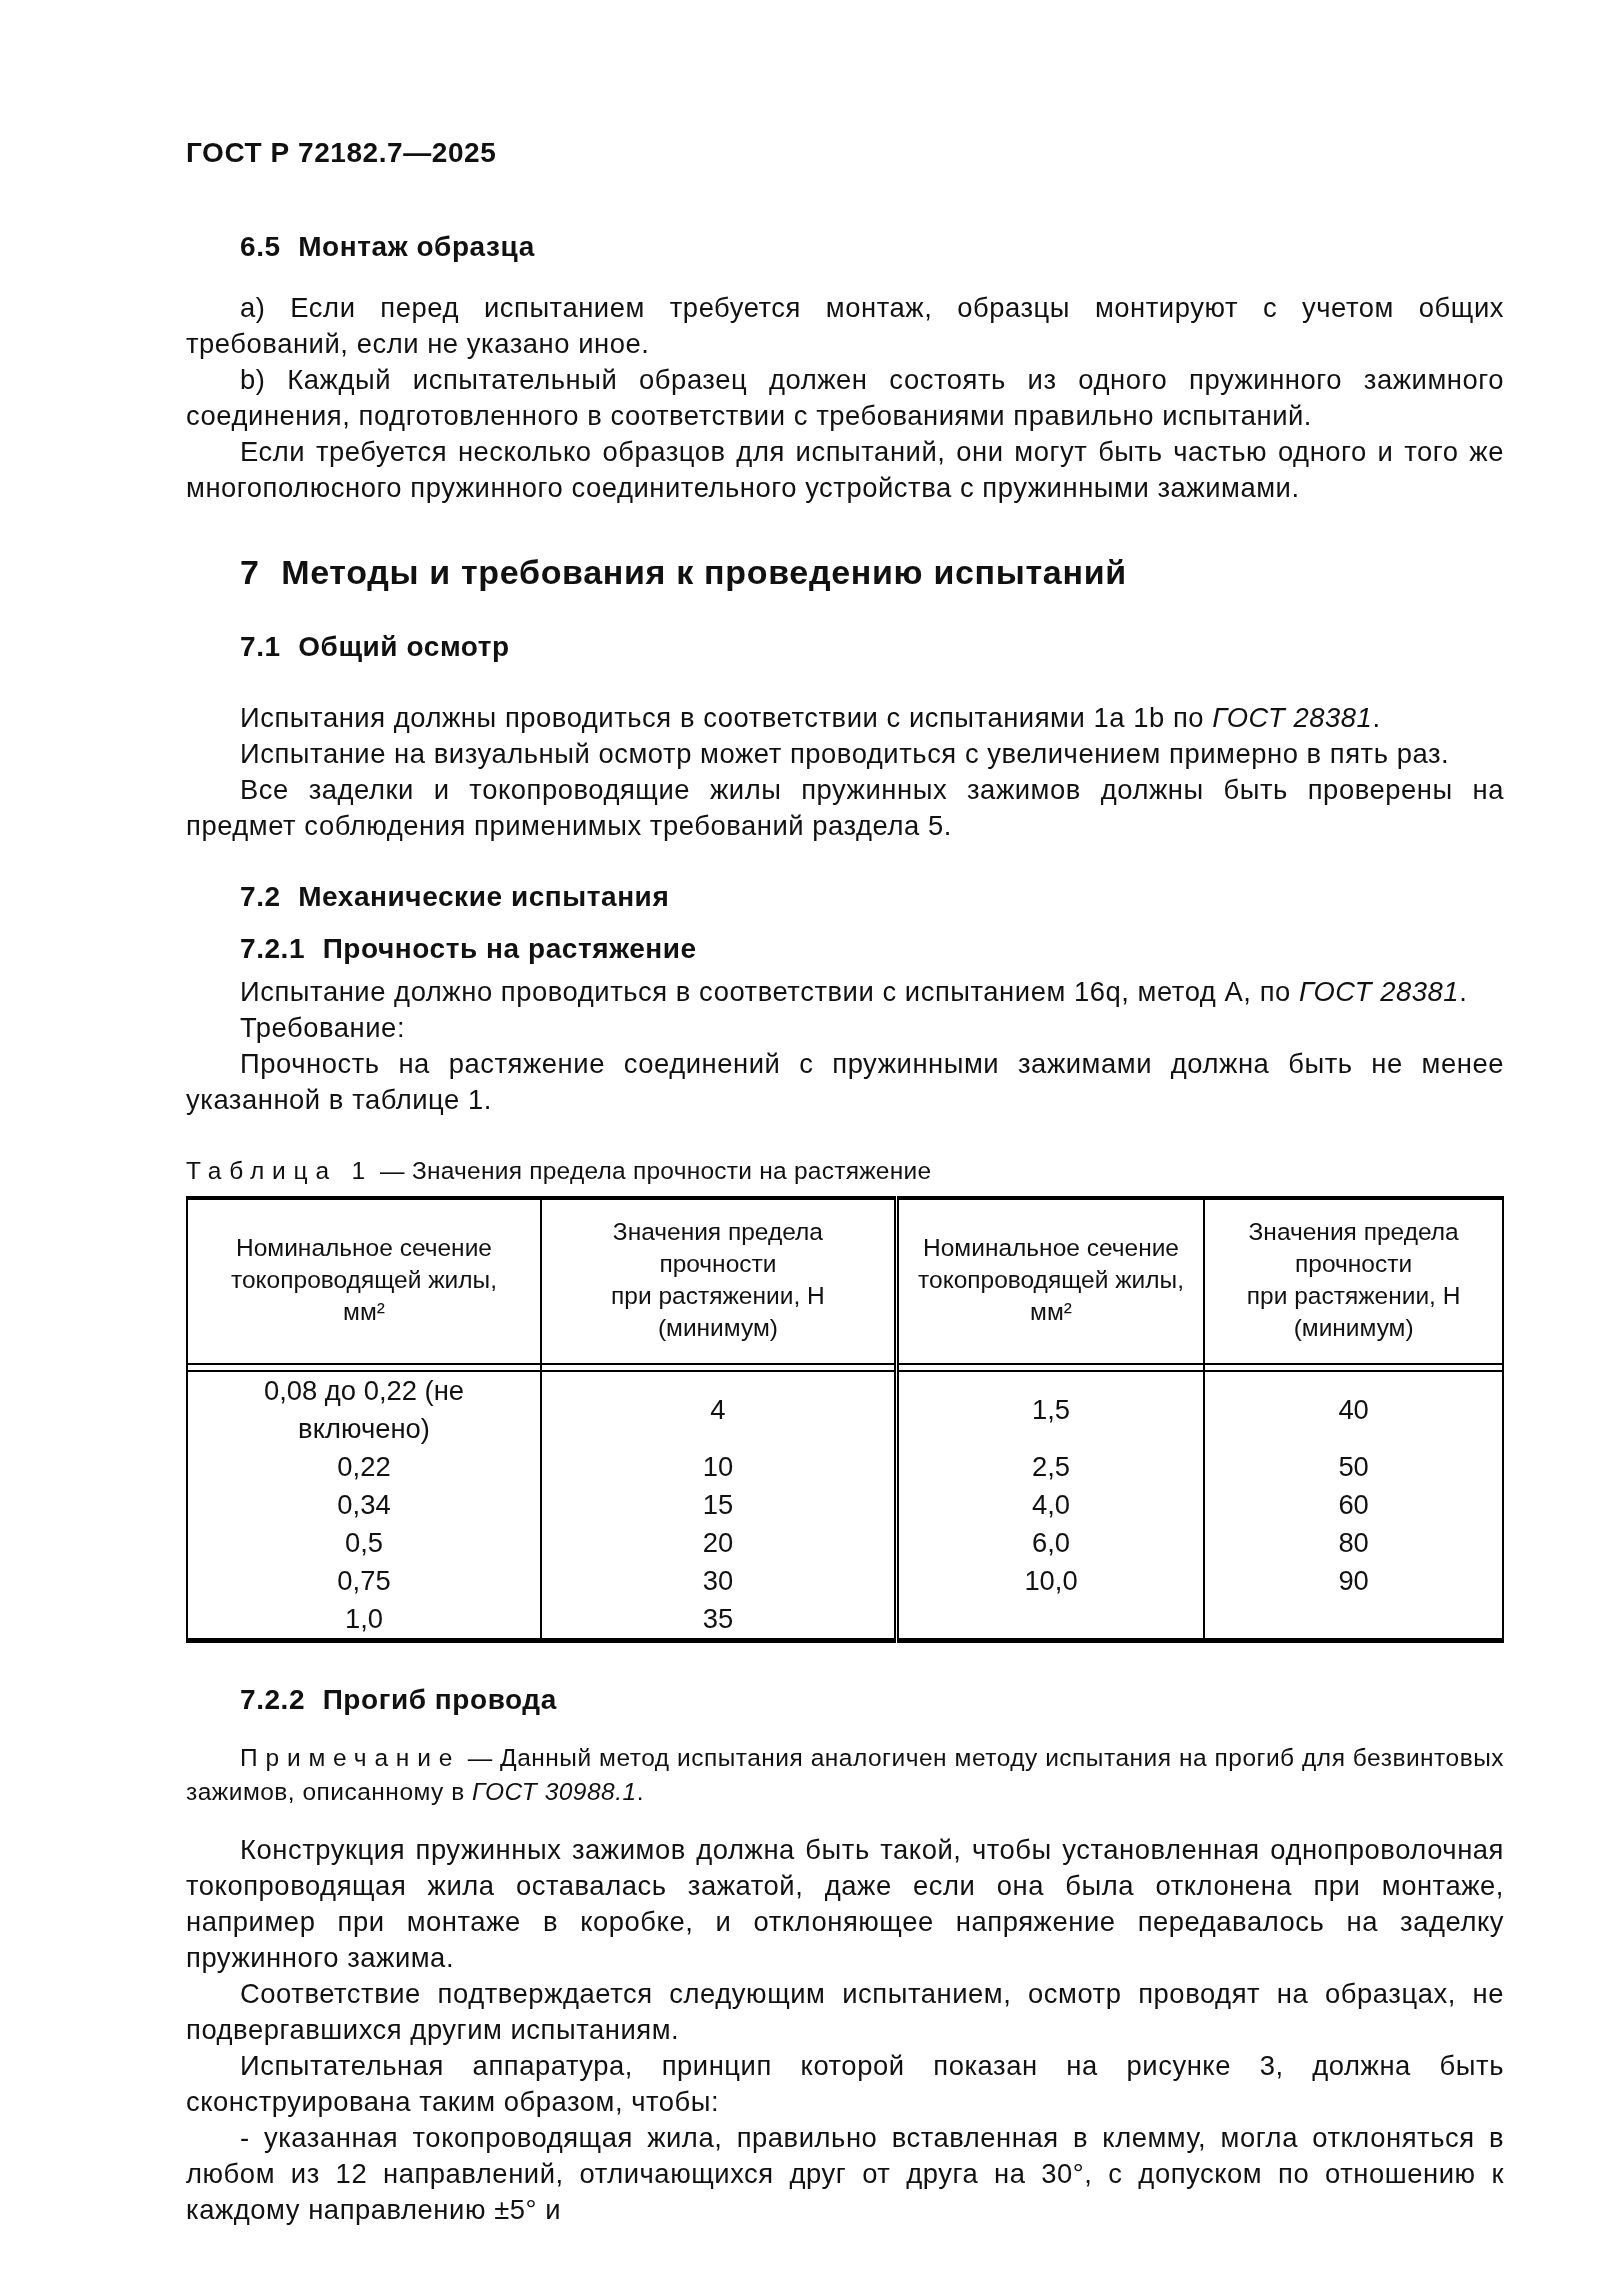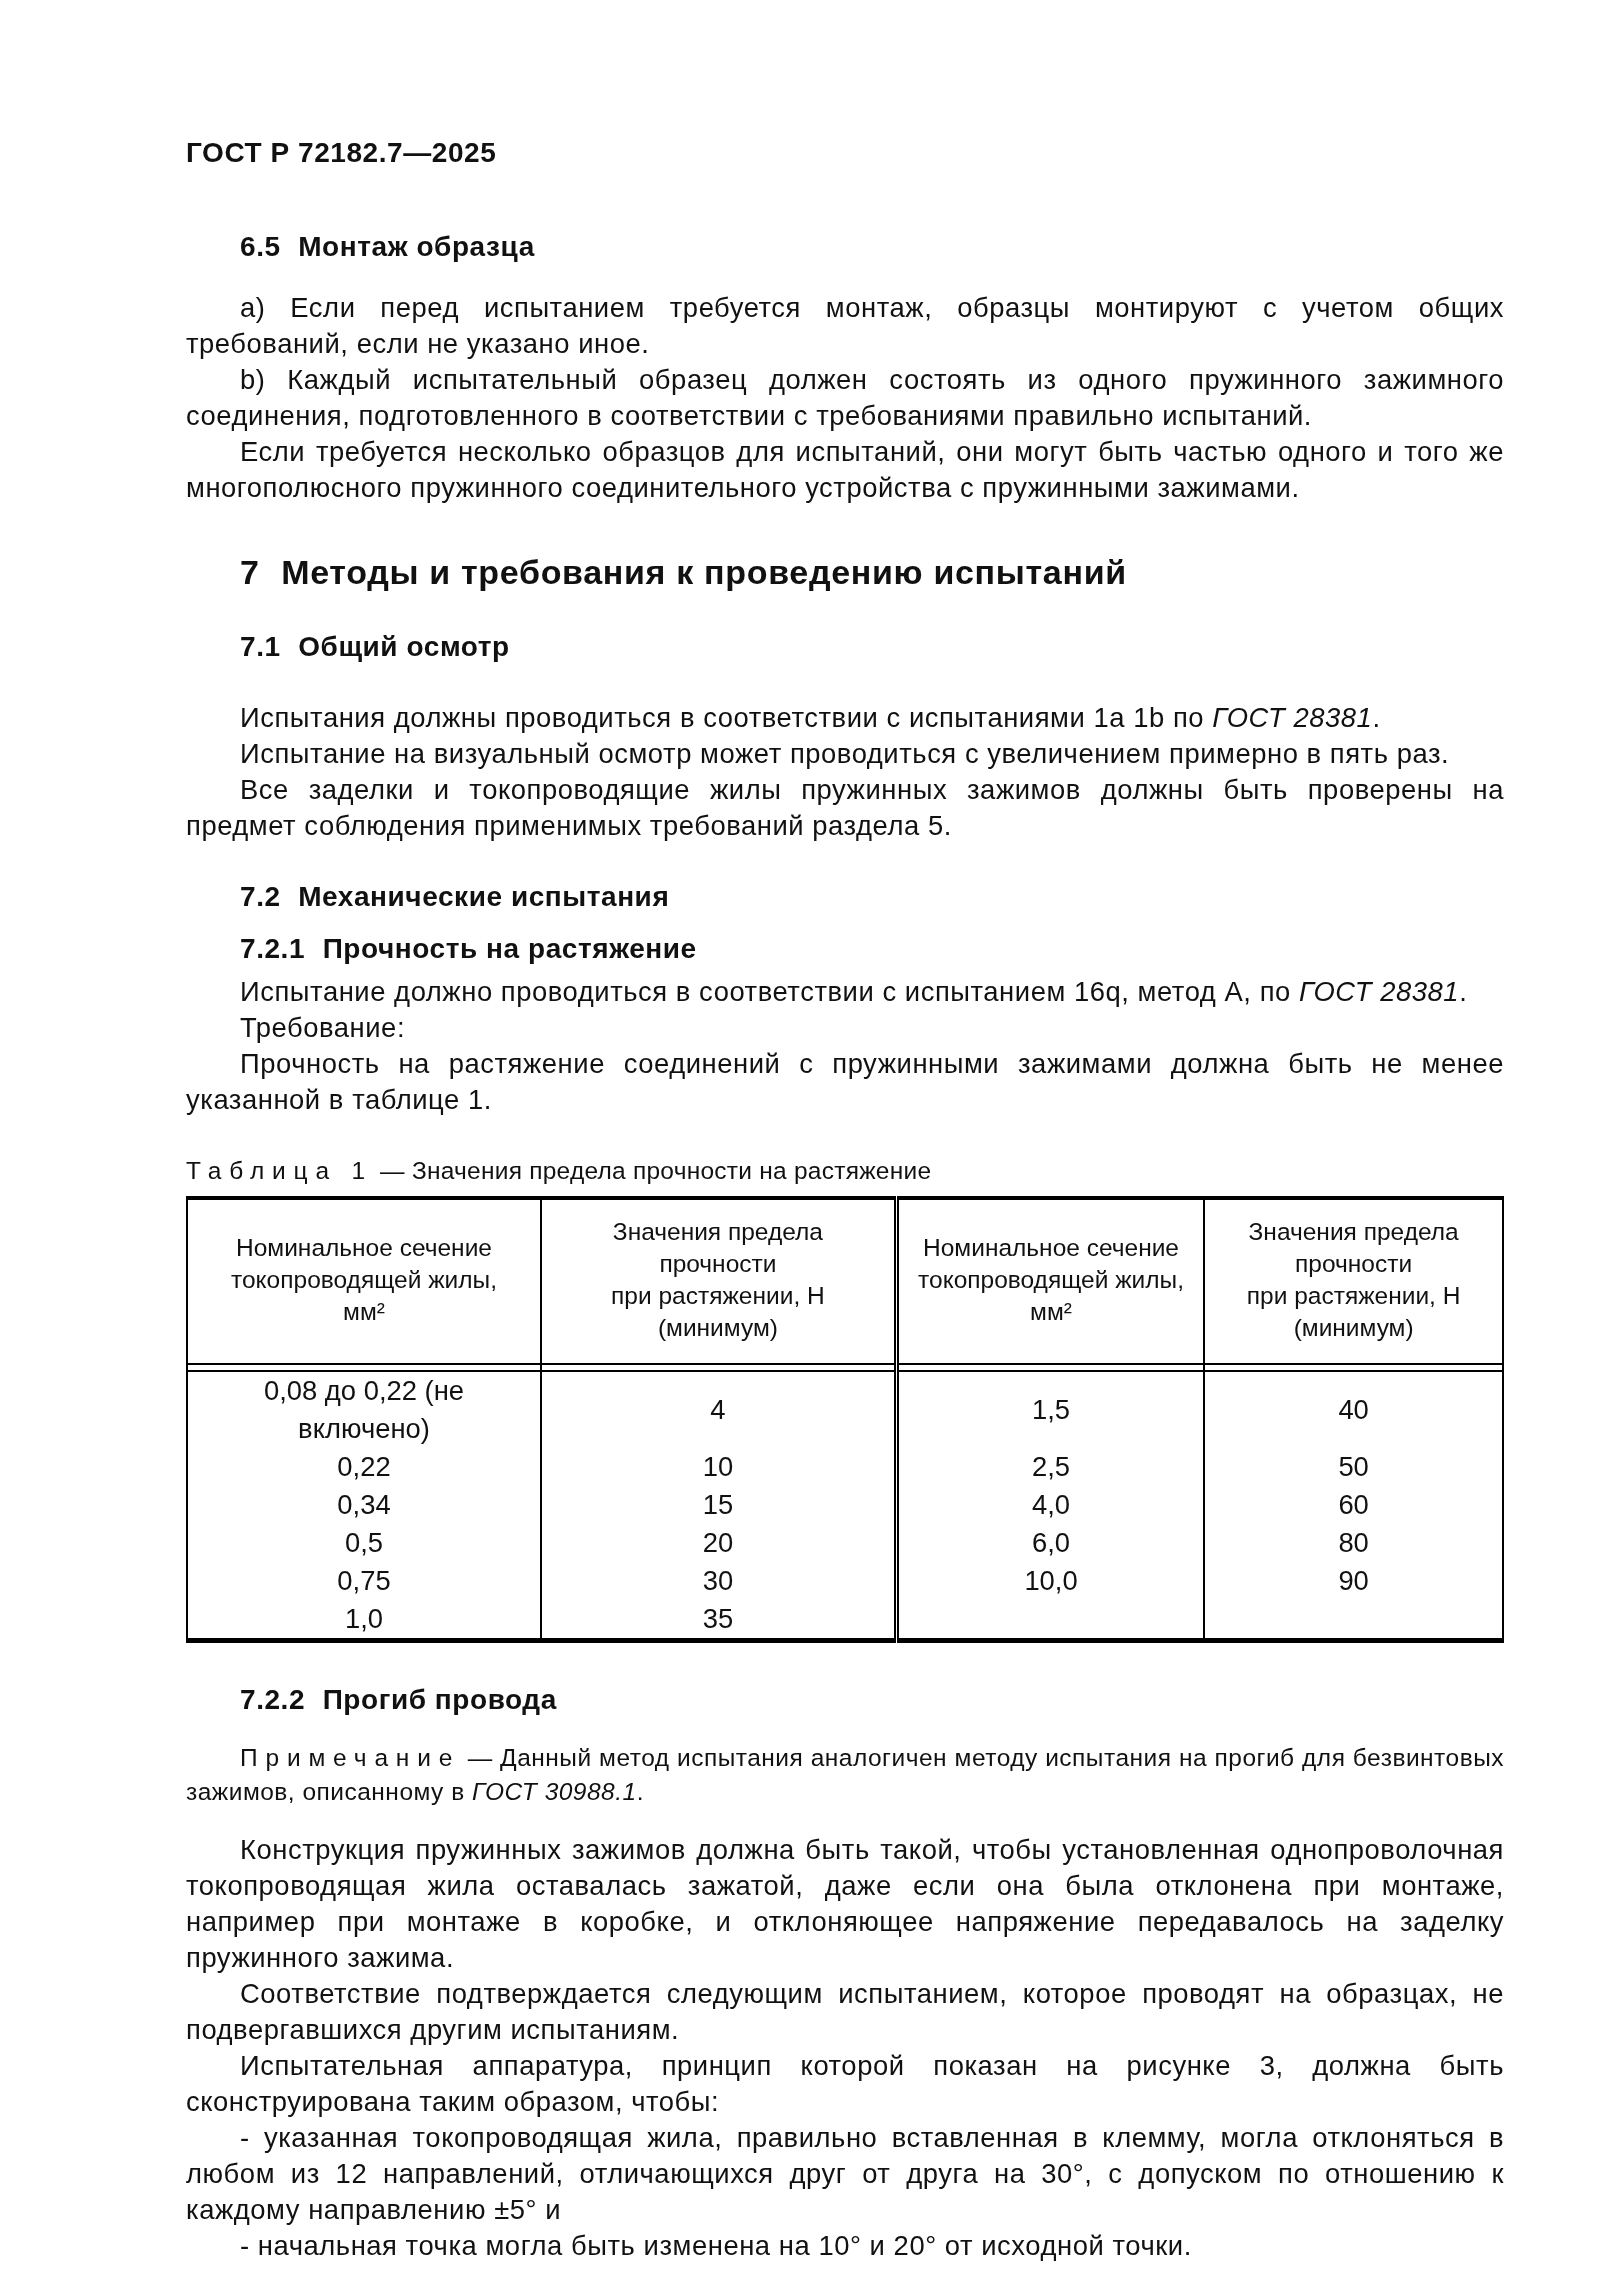--- a/index.html
+++ b/index.html
@@ -188,19 +188,18 @@
         <td></td>
       </tr>
     </tbody>
   </table>
 
   <h4 class="h h722"><span>7.2.2</span><span class="ht">Прогиб провода</span></h4>
 
   <p class="note"><span class="spaced">Примечание</span><span> — Данный метод испытания аналогичен методу испытания на прогиб для безвинтовых зажимов, описанному в </span><i class="ref">ГОСТ 30988.1</i><span>.</span></p>
 
   <p class="b">Конструкция пружинных зажимов должна быть такой, чтобы установленная однопроволочная токопроводящая жила оставалась зажатой, даже если она была отклонена при монтаже, например при монтаже в коробке, и отклоняющее напряжение передавалось на заделку пружинного зажима.</p>
-  <p class="b">Соответствие подтверждается следующим испытанием, которое проводят на образцах, не подвергавшихся другим испытаниям.</p>
+  <p class="b">Соответствие подтверждается следующим испытанием, осмотр проводят на образцах, не подвергавшихся другим испытаниям.</p>
   <p class="b">Испытательная аппаратура, принцип которой показан на рисунке 3, должна быть сконструирована таким образом, чтобы:</p>
   <p class="b">- указанная токопроводящая жила, правильно вставленная в клемму, могла отклоняться в любом из 12 направлений, отличающихся друг от друга на 30°, с допуском по отношению к каждому направлению ±5° и</p>
-  <p class="b">- начальная точка могла быть изменена на 10° и 20° от исходной точки.</p>
 
 </div>
 
 
 </body></html>

